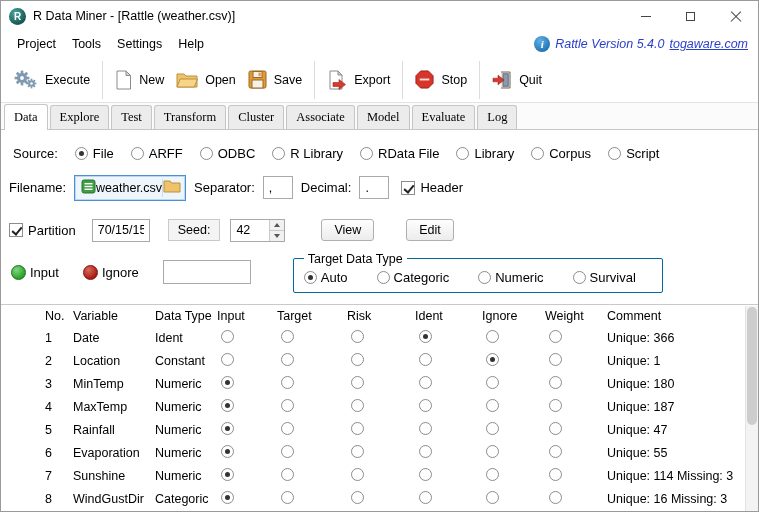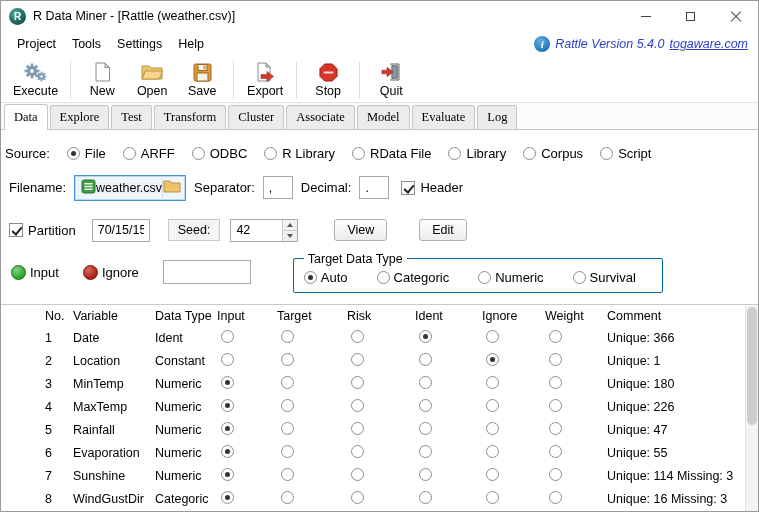--- a/index.html
+++ b/index.html
@@ -22,52 +22,52 @@
 
   
   .menubar { height:26px; display:flex; align-items:center; padding:0 8px; }
   .menu-item { padding:3px 8px; font-size:12.5px; }
   .menubar-right { margin-left:auto; display:flex; align-items:center; gap:5px; font-style:italic; font-size:12.5px; color:#2a3fc9; padding-right:2px; }
   .info-icon { width:16px; height:16px; border-radius:50%; background:radial-gradient(circle at 38% 30%, #5fb0e8, #1d6fae 80%); color:#fff; font-family:"Liberation Serif", serif; font-weight:bold; font-size:11px; display:flex; align-items:center; justify-content:center; flex:none; }
   .version-link { text-decoration:underline; }
 
   
   .toolbar { height:46px; display:flex; align-items:center; padding:0 6px; border-bottom:1px solid #e3e3e3; }
-  .tool-btn { display:flex; flex-direction:column; align-items:center; justify-content:center; min-width:50px; height:43px; gap:1px; padding:0 6px; }
+  .tool-btn { display:flex; align-items:center; justify-content:center; min-width:50px; height:43px; gap:7px; padding:0 6px; }
   .tool-btn .lbl { font-size:12.5px; }
   .tool-sep { width:1px; height:38px; background:#dcdcdc; margin:0 6px; flex:none; }
   .tool-ic { height:21px; display:flex; align-items:center; }
 
   
   .tabbar { display:flex; align-items:flex-end; height:27px; padding-left:3px; border-bottom:1px solid #c6c6c6; background:#fbfbfb;font-family:Liberation Serif, serif; }
   .tab { padding:4px 9px; font-size:12.5px; background:#ececec; border:1px solid #c6c6c6; border-bottom:none; border-radius:3px 3px 0 0; margin-right:2px; position:relative; }
   .tab.active { background:#fff; padding-top:5px; }
   .tab.active::after { content:''; position:absolute; left:0; right:0; bottom:-1px; height:1px; background:#fff; }
 
   
   .content { position:relative; }
   .frow { display:flex; align-items:center; }
   .radio { width:13px; height:13px; border:1px solid #8c8c8c; border-radius:50%; background:#fff; display:inline-block; position:relative; flex:none; }
   .radio.checked::after { content:''; position:absolute; left:3px; top:3px; width:5px; height:5px; border-radius:50%; background:#333; }
   .checkbox { width:14px; height:14px; border:1px solid #8c8c8c; background:#fff; display:inline-block; position:relative; flex:none; }
   .checkbox.checked::after { content:''; position:absolute; left:4px; top:1px; width:4px; height:8px; border:solid #222; border-width:0 2px 2px 0; transform:rotate(40deg); }
   .opt { display:flex; align-items:center; gap:5px; }
 
-  .source-row { margin:12px 0 0 4px; height:22px; gap:17px; }
+  .source-row { margin:12px 0 0 12px; height:22px; gap:17px; }
   .filename-row { margin:10px 0 0 8px; height:27px; gap:8px; }
   .file-chooser { display:flex; align-items:center; height:26px; border:1px solid #4a90d9; box-shadow:0 0 0 1px #bcd8f0 inset; background:#eef5fb; padding:0 4px 0 6px; gap:0; }
   .file-chooser .fname { font-size:12.5px; }
   .fc-sep { width:1px; height:18px; background:#cadcec; }
   .tinput { border:1px solid #a9a9a9; background:#fff; height:23px; padding:0 5px; font:inherit; font-size:12.5px; outline:none; }
   .w28 { width:30px; }
   .w56 { width:58px; }
 
   .partition-row { margin:17px 0 0 8px; height:24px; gap:10px; }
   .seed-label { border:1px solid #c9c9c9; background:#f4f4f4; padding:3px 9px; font-size:12.5px; margin-left:8px; }
-  .spinner { display:flex; width:68px; height:23px; border:1px solid #a9a9a9; background:#fff;justify-content:space-between; }
+  .spinner { display:flex; width:55px; height:23px; border:1px solid #a9a9a9; background:#fff;justify-content:space-between; }
   .spinner input { flex:1; min-width:0; border:none; padding-left:5px; font:inherit; font-size:12.5px; outline:none; background:transparent; }
   .spin-btns { width:15px; display:flex; flex-direction:column; border-left:1px solid #c9c9c9; flex:none; }
   .spin-up,.spin-down { flex:1; display:flex; align-items:center; justify-content:center; background:#f1f1f1; }
   .spin-down { border-top:1px solid #c9c9c9; }
   .spin-up::after { content:''; border-left:3.5px solid transparent; border-right:3.5px solid transparent; border-bottom:4.5px solid #555; }
   .spin-down::after { content:''; border-left:3.5px solid transparent; border-right:3.5px solid transparent; border-top:4.5px solid #555; }
   .btn { padding:3px 12px; border:1px solid #b0b0b0; border-radius:3px; background:linear-gradient(#fefefe,#ececec); font-size:12.5px; }
   .btn + .btn { margin-left:22px; }
   .gap26 { margin-left:26px; }
 
@@ -398,21 +398,21 @@
           <div class="tgrid trow">
             <div class="tcell">4</div>
             <div class="tcell">MaxTemp</div>
             <div class="tcell">Numeric</div>
             <div class="tcell c-radio"><span class="radio checked"></span></div>
             <div class="tcell c-radio"><span class="radio"></span></div>
             <div class="tcell c-radio"><span class="radio"></span></div>
             <div class="tcell c-radio"><span class="radio"></span></div>
             <div class="tcell c-radio"><span class="radio"></span></div>
             <div class="tcell c-radio"><span class="radio"></span></div>
-            <div class="tcell">Unique: 226</div>
+            <div class="tcell">Unique: 187</div>
           </div>
           <div class="tgrid trow">
             <div class="tcell">5</div>
             <div class="tcell">Rainfall</div>
             <div class="tcell">Numeric</div>
             <div class="tcell c-radio"><span class="radio checked"></span></div>
             <div class="tcell c-radio"><span class="radio"></span></div>
             <div class="tcell c-radio"><span class="radio"></span></div>
             <div class="tcell c-radio"><span class="radio"></span></div>
             <div class="tcell c-radio"><span class="radio"></span></div>

